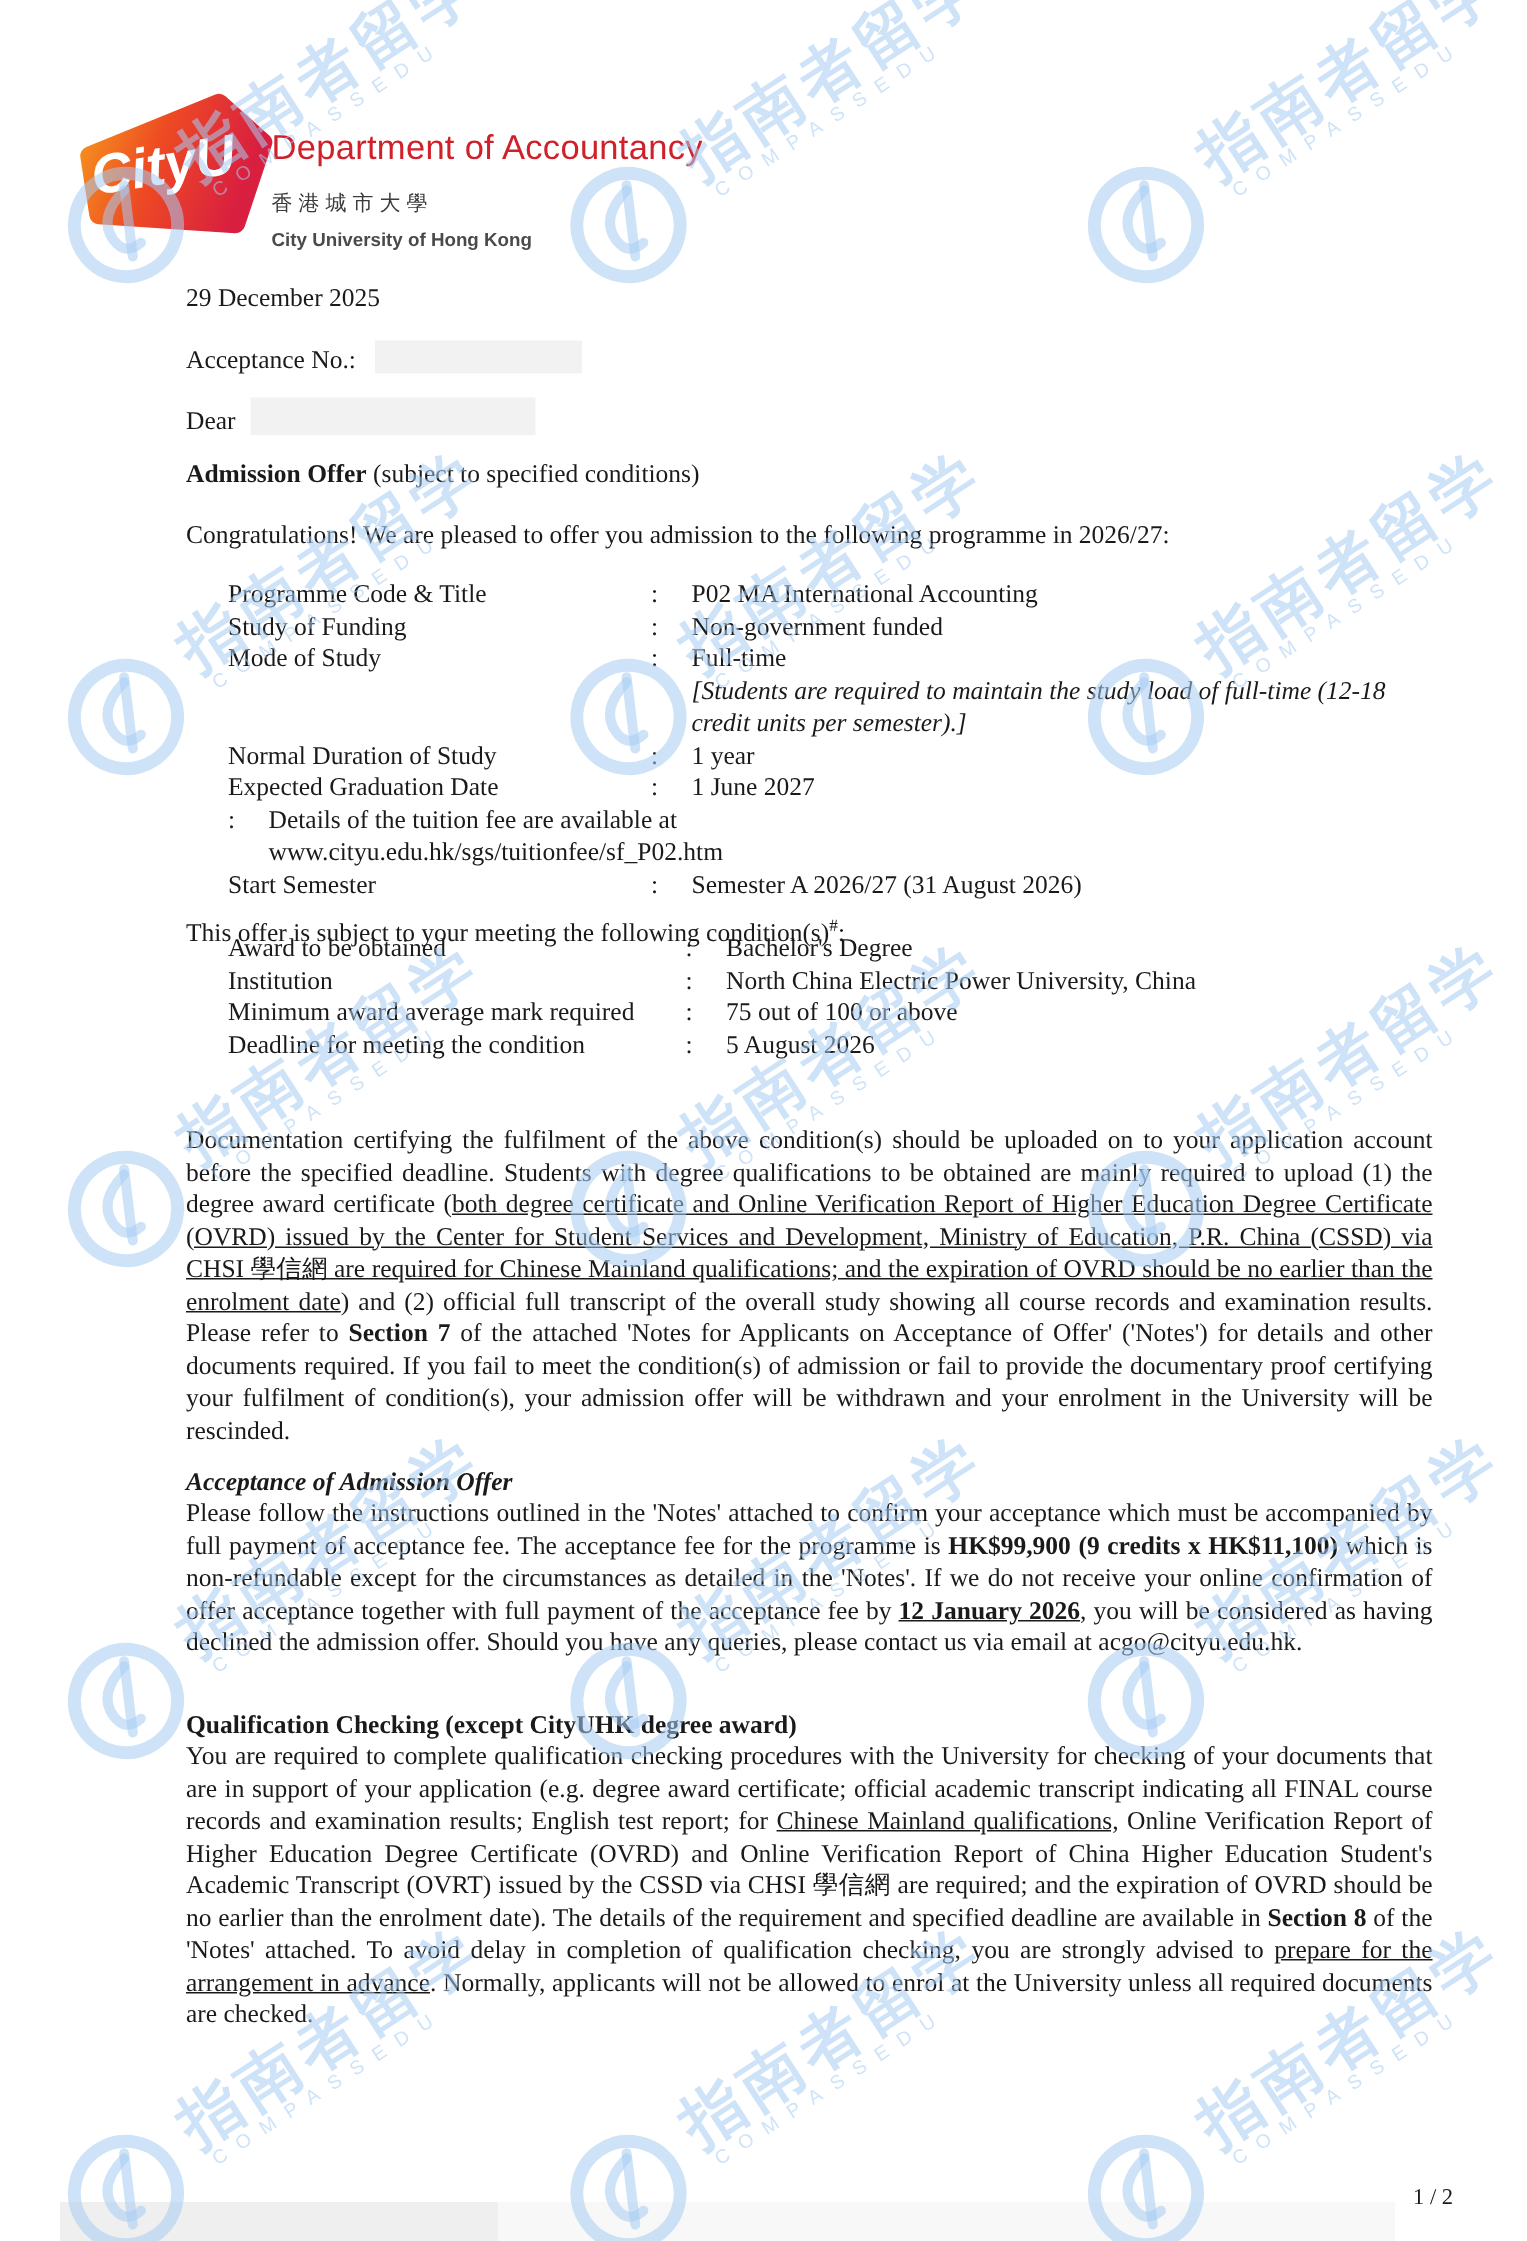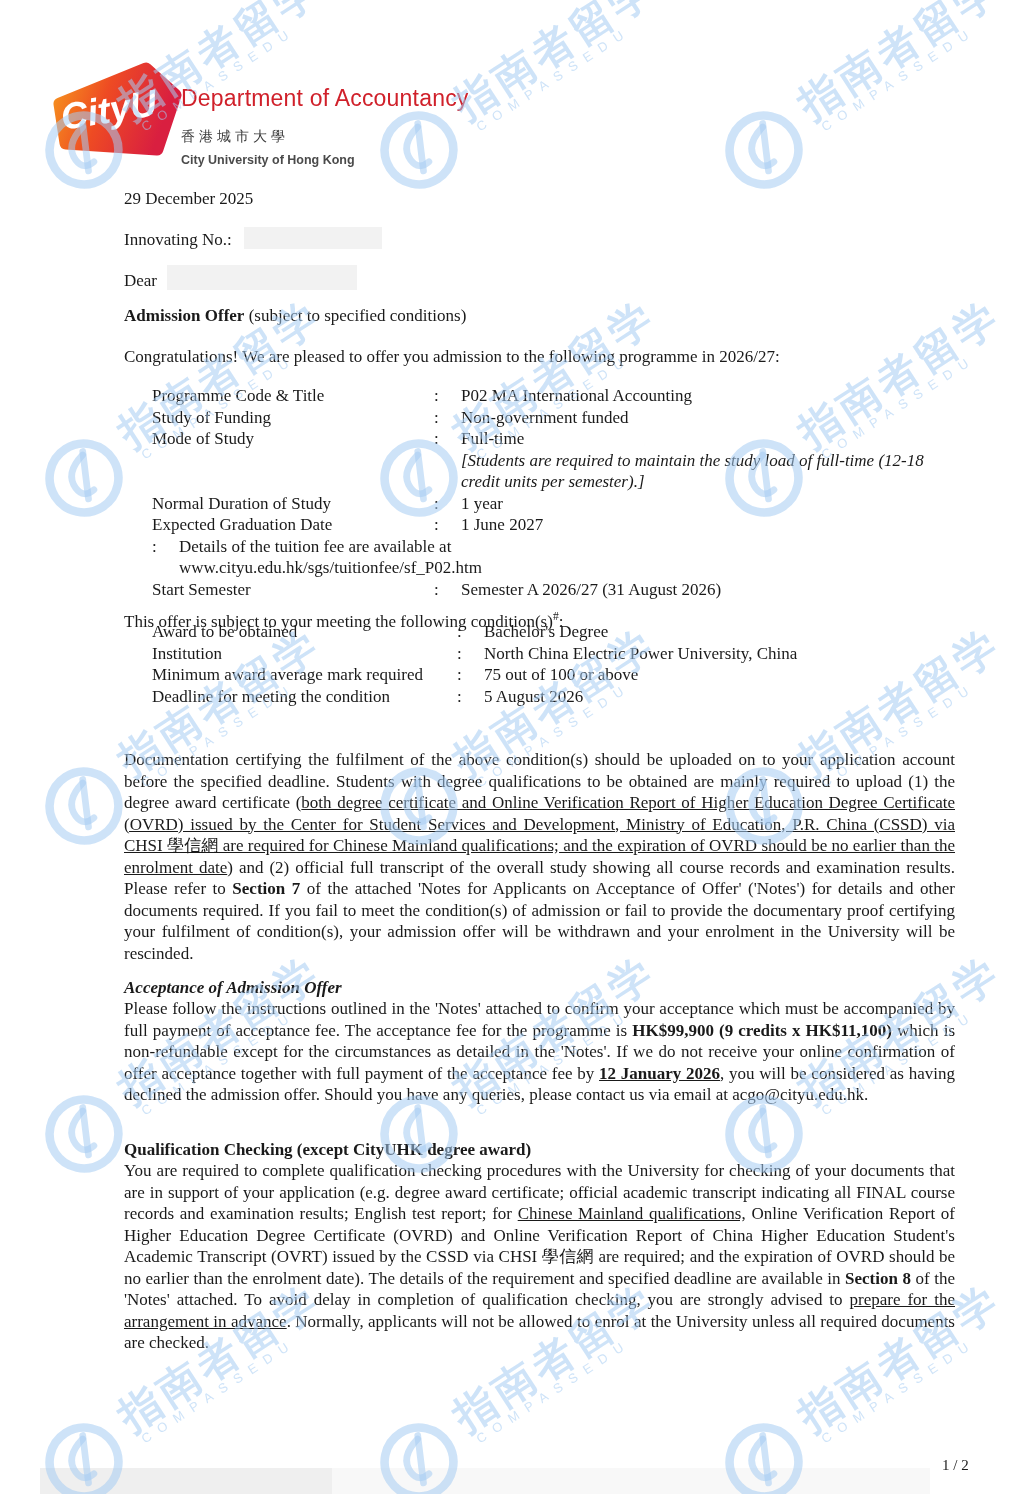--- a/index.html
+++ b/index.html
@@ -69,21 +69,21 @@
     </div>
     <div class="abs dept-title" style="left:181px;top:88px;color:#d0202a;">Department of Accountancy</div>
     <div class="abs" style="left:181px;top:126px;">
       <div class="uni-zh">香港城市大學</div>
       <div class="uni-en">City University of Hong Kong</div>
     </div>
 
     <div class="abs block" style="top:188px;">29 December 2025</div>
 
     <div class="abs block" style="top:227px;">
-      <span>Innovating No.:</span>
+      <span>Acceptance No.:</span>
       <span class="redact" style="width:138px;height:22px;margin-left:8px;"></span>
     </div>
 
     <div class="abs block" style="top:265px;">
       <span>Dear</span>
       <span class="redact" style="width:190px;height:25px;margin-left:6px;"></span>
     </div>
 
     <div class="abs block" style="top:305px;"><span class="b">Admission Offer</span><span> (subject to specified conditions)</span></div>
 

